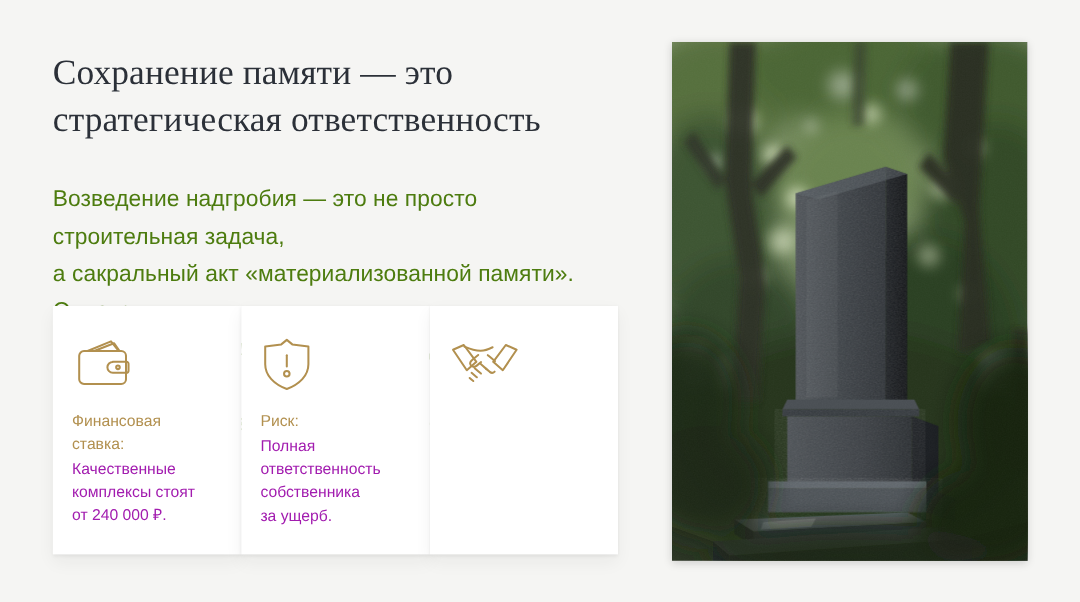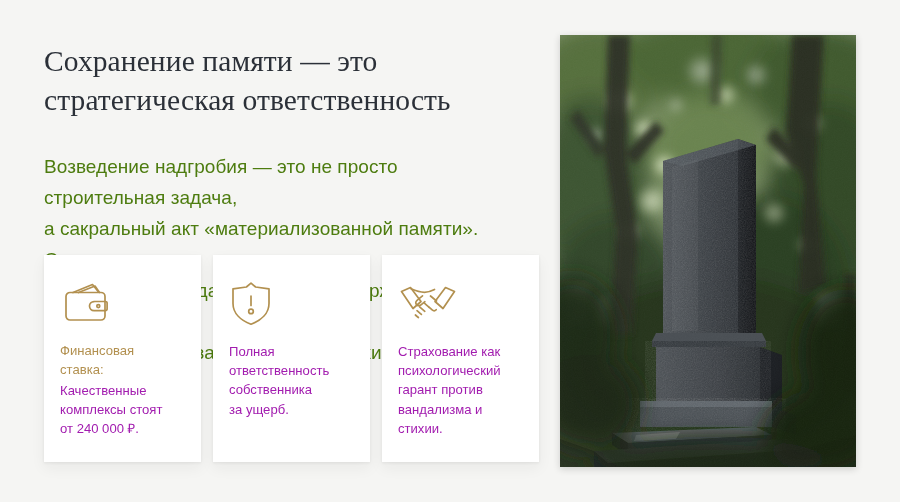--- a/index.html
+++ b/index.html
@@ -52,21 +52,20 @@
     max-width: 470px;
   }
 
   
   .cards {
     position: absolute;
     left: 44px;
     top: 255px;
     width: 495px;
     display: flex;
-    gap: 12px;
     align-items: flex-start;
   }
 
   .card {
     background: #ffffff;
     width: 157px;
     box-sizing: border-box;
     padding: 19px 16px 18px 16px;
     box-shadow: 0 1px 3px rgba(30,30,30,0.07), 0 6px 14px rgba(30,30,30,0.055);
     min-height: 207px;
@@ -151,20 +150,21 @@
 
     <div class="card">
       <div class="card-icon">
         <svg width="44" height="48" viewBox="0 0 44 48" fill="none" stroke="#b2904f" stroke-width="1.7" stroke-linecap="round" stroke-linejoin="round">
           <path d="M22 4.2 L26.6 8 L40 9.8 V24.5 C40 34 32.5 41.3 22 45.2
                    C11.5 41.3 4 34 4 24.5 V9.8 L17.4 8 Z"></path>
           <path d="M22 17 V26.4"></path>
           <circle cx="22" cy="32.4" r="2.3"></circle>
         </svg>
       </div>
+      <div class="card-label">Риск:</div>
       <div class="card-text">Полная
 ответственность
 собственника
 за ущерб.</div>
     </div>
 
     <div class="card">
       <div class="card-icon">
         <svg width="60" height="42" viewBox="0 0 60 42" fill="none" stroke="#b2904f" stroke-width="1.7" stroke-linecap="round" stroke-linejoin="round">
           <path d="M3.5 9.5 L12.5 5.5 L23 19.5 L15 26.5 Z"></path>
@@ -173,25 +173,20 @@
           <path d="M24.5 13.8 C22.2 15.6 20.2 17.3 18.8 18.6 c-1.5 1.4 -1.3 3.3 0.2 4.4
                    c1.4 1 3 0.8 4.3 -0.3 l3.6 -3"></path>
           <path d="M26.4 21.2 c1.6 1.4 3.3 2.9 4.8 4.2"></path>
           <path d="M21.6 24.9 c1.7 1.5 3.6 3.1 5.2 4.4"></path>
           <path d="M19 28.7 c1.5 1.3 3.1 2.6 4.4 3.7"></path>
           <path d="M17.4 33 c1 0.9 2.1 1.8 3 2.5"></path>
           <path d="M31.2 25.4 c1.1 0.9 2.1 1.8 2.9 2.5 c1.3 1.1 3 1 4.1 -0.2"></path>
           <path d="M38.5 19 c-2.1 -1.8 -4.3 -3.6 -6 -5"></path>
         </svg>
       </div>
-      <div class="card-text">Страхование как
-психологический
-гарант против
-вандализма и
-стихии.</div>
     </div>
 
   </div>
 
   <div class="photo-frame">
     <svg viewBox="0 0 296 432" preserveAspectRatio="xMidYMid slice">
       <defs>
         <linearGradient id="skyG" x1="0" y1="0" x2="0" y2="1">
           <stop offset="0%" stop-color="#9fae8e"></stop>
           <stop offset="38%" stop-color="#7d9169"></stop>

